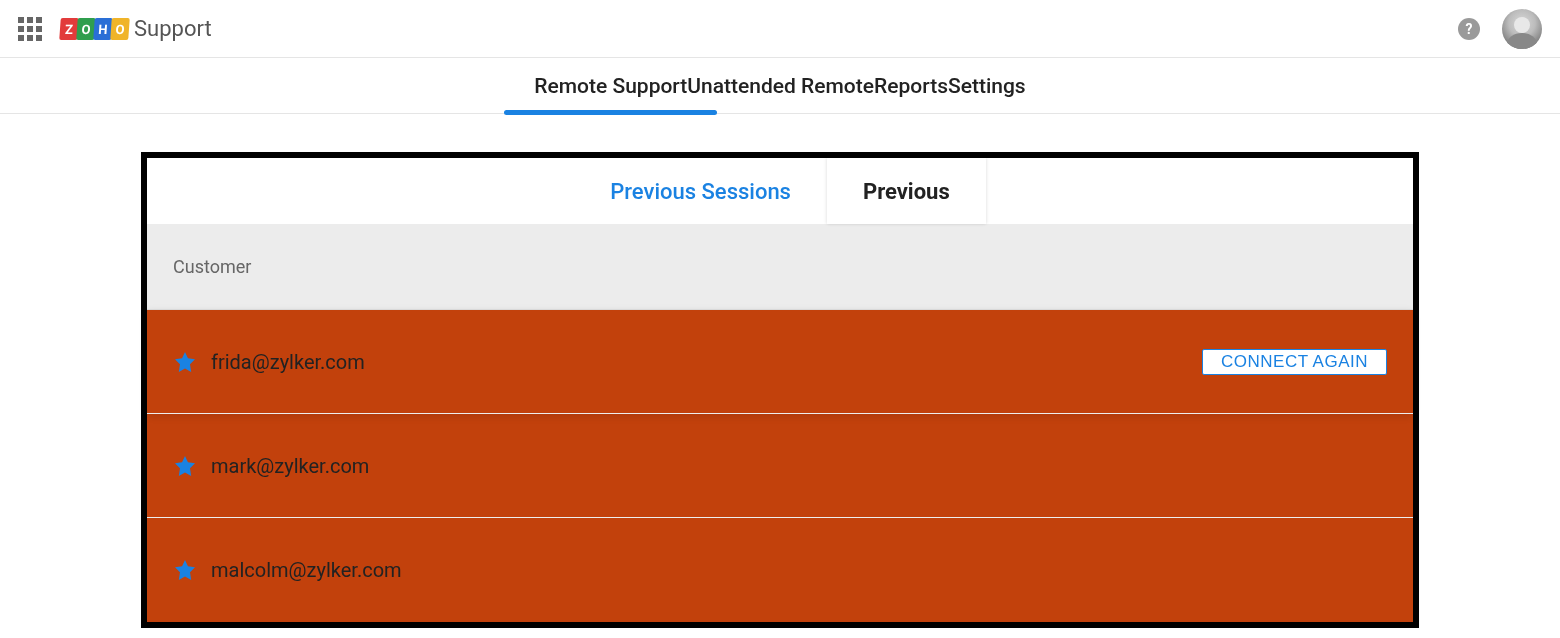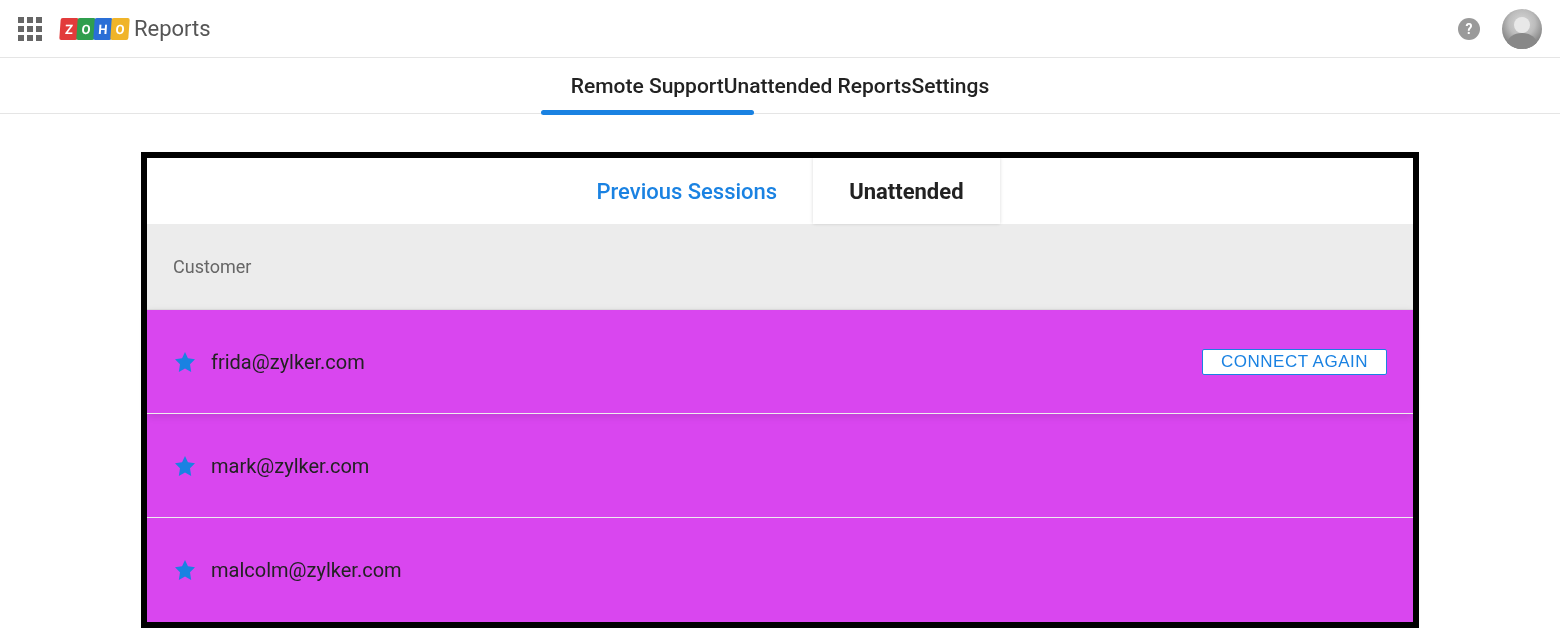--- a/index.html
+++ b/index.html
@@ -173,21 +173,21 @@
       font-size: 18px;
       color: #666;
       border-bottom: 1px solid #e0e0e0;
     }
     .row {
       display: flex;
       align-items: center;
       padding: 0 26px;
       height: 104px;
       border-bottom: 1px solid #eee;
-      background: #d946ef;
+      background: #c2410c;
     }
     .row.selected {
       box-shadow: 0 2px 8px rgba(0,0,0,0.12);
       position: relative;
       z-index: 2;
     }
     .row:last-child { border-bottom: none; }
     .star-icon {
       width: 24px;
       height: 24px;
@@ -228,39 +228,40 @@
       <span></span>
       <span></span>
   </div>
   <div class="logo">
     <div class="logo-blocks">
       <div class="logo-block lb-z">Z</div>
       <div class="logo-block lb-o1">O</div>
       <div class="logo-block lb-h">H</div>
       <div class="logo-block lb-o2">O</div>
     </div>
-    <span>Reports</span>
+    <span>Support</span>
   </div>
   <div class="topbar-spacer"></div>
   <div class="help-icon">?</div>
   <div class="avatar"></div>
 </div>
 
 <div class="mainnav">
   <div class="mainnav-inner">
     <div class="navitem active">Remote Support</div>
-    <div class="navitem">Unattended Reports</div>
+    <div class="navitem">Unattended Remote</div>
+    <div class="navitem">Reports</div>
     <div class="navitem">Settings</div>
   </div>
 </div>
 
 <div class="card">
   <div class="subtabs">
     <div class="subtab">Previous Sessions</div>
-    <div class="subtab active">Unattended</div>
+    <div class="subtab active">Previous</div>
   </div>
   <div class="table-header">Customer</div>
 
   <div class="row selected">
     <span class="star-icon">
       <svg viewBox="0 0 24 24" width="24" height="24">
           <path fill="#1a82e2" d="M12 2l2.95 6.26L22 9.27l-5 4.87L18.18 22 12 18.56 5.82 22 7 14.14l-5-4.87 7.05-1.01L12 2z"></path>
         </svg>
     </span>
     <span class="customer-email">frida@zylker.com</span>

